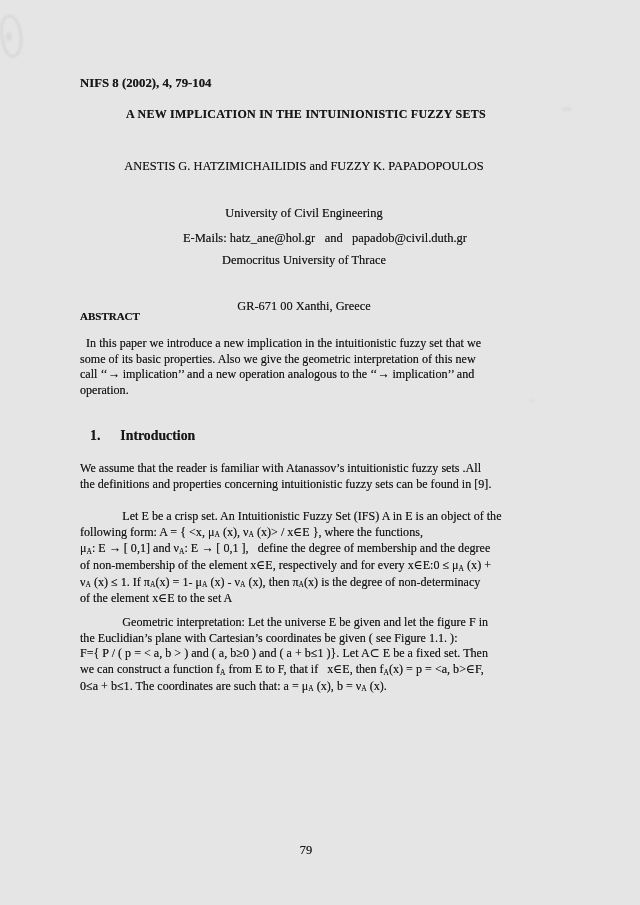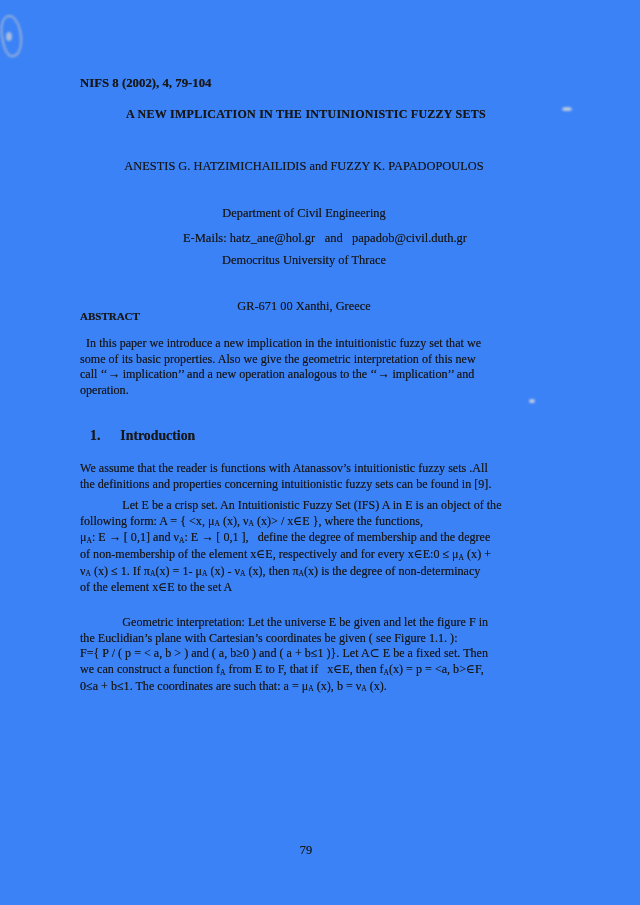--- a/index.html
+++ b/index.html
@@ -1,36 +1,36 @@
 <!DOCTYPE html>
 <html><head>
 <meta charset="utf-8">
 <style>
   html,body{margin:0;padding:0;background:#ffffff;}
   .sheet{
-    position:relative;width:640px;height:905px;background:#3b82f6;
+    position:relative;width:640px;height:905px;background:#e5e5e5;
     font-family:"Liberation Serif","DejaVu Serif",serif;
     color:#171717;overflow:hidden;
     text-shadow:0 0 0.3px rgba(25,25,25,0.6);
   }
   .abs{position:absolute;}
   .center{transform:translateX(-50%);white-space:pre;}
   .line{white-space:pre;}
   .body-text{font-size:12.1px;line-height:15.65px;}
   sub{font-size:0.62em;vertical-align:baseline;position:relative;top:0.22em;}
   .journal-ref{left:80px;top:76px;font-size:12.8px;font-weight:bold;white-space:pre;}
   .paper-title{left:306px;top:107px;font-size:12px;font-weight:bold;letter-spacing:0.25px;}
   .authors{left:304px;top:159px;font-size:12.4px;}
   .affiliation{left:304px;top:175px;font-size:12.4px;line-height:15.5px;text-align:center;}
   .emails{left:325px;top:231px;font-size:12.5px;}
   .abstract-head{left:80px;top:310px;font-size:11px;font-weight:bold;white-space:pre;}
   .abstract-body{left:80px;top:336px;}
   .section-head{left:90px;top:428px;font-size:13.8px;font-weight:bold;display:flex;gap:20px;white-space:pre;}
   .para1{left:80px;top:461px;}
-  .para2{left:80px;top:498px;}
+  .para2{left:80px;top:509px;}
   .para3{left:80px;top:615px;}
   .page-num{left:306px;top:843px;font-size:12.4px;}
   
   .smudge{
     left:1px;top:15px;width:17px;height:38px;
     border:2px solid #c9c9c9;border-radius:55% 45% 62% 38%;
     transform:rotate(-12deg);filter:blur(1.3px);opacity:.65;
   }
   .smudge-fleck{left:6px;top:32px;width:6px;height:9px;background:#d4d4d4;border-radius:50%;filter:blur(1.2px);opacity:.7;}
   .speck-a{left:562px;top:107px;width:10px;height:4px;background:#dadada;border-radius:50%;filter:blur(1px);opacity:.8;}
@@ -45,41 +45,41 @@
   <div class="abs smudge-fleck"></div>
   <div class="abs speck-a"></div>
   <div class="abs speck-b"></div>
 
   <div class="abs journal-ref">NIFS 8 (2002), 4, 79-104</div>
 
   <div class="abs center paper-title">A NEW IMPLICATION IN THE INTUINIONISTIC FUZZY SETS</div>
 
   <div class="abs center authors">ANESTIS G. HATZIMICHAILIDIS and FUZZY K. PAPADOPOULOS</div>
   <div class="abs center affiliation">
-    <div class="line">Department of Civil Engineering</div>
+    <div class="line">University of Civil Engineering</div>
     <div class="line">Democritus University of Thrace</div>
     <div class="line">GR-671 00 Xanthi, Greece</div>
   </div>
   <div class="abs center emails">E-Mails: hatz_ane@hol.gr  and  papadob@civil.duth.gr</div>
 
   <div class="abs abstract-head">ABSTRACT</div>
   <div class="abs body-text abstract-body">
       <div class="line"> In this paper we introduce a new implication in the intuitionistic fuzzy set that we</div>
       <div class="line">some of its basic properties. Also we give the geometric interpretation of this new</div>
       <div class="line">call ‘‘→ implication’’ and a new operation analogous to the ‘‘→ implication’’ and</div>
       <div class="line">operation.</div>
     </div>
 
   <div class="abs section-head">
     <span>1.</span>
     <span>Introduction</span>
   </div>
 
   <div class="abs body-text para1">
-      <div class="line">We assume that the reader is functions with Atanassov’s intuitionistic fuzzy sets .All</div>
+      <div class="line">We assume that the reader is familiar with Atanassov’s intuitionistic fuzzy sets .All</div>
       <div class="line">the definitions and properties concerning intuitionistic fuzzy sets can be found in [9].</div>
     </div>
   <div class="abs body-text para2">
       <div class="line">    Let E be a crisp set. An Intuitionistic Fuzzy Set (IFS) A in E is an object of the</div>
       <div class="line">following form: A = { &lt;x, μ<sub>A</sub> (x), ν<sub>A</sub> (x)&gt; / x∈E }, where the functions,</div>
       <div class="line">μ<sub>A</sub>: E → [ 0,1] and ν<sub>A</sub>: E → [ 0,1 ],  define the degree of membership and the degree</div>
       <div class="line">of non-membership of the element x∈E, respectively and for every x∈E:0 ≤ μ<sub>A</sub> (x) +</div>
       <div class="line">ν<sub>A</sub> (x) ≤ 1. If π<sub>A</sub>(x) = 1- μ<sub>A</sub> (x) - ν<sub>A</sub> (x), then π<sub>A</sub>(x) is the degree of non-determinacy</div>
       <div class="line">of the element x∈E to the set A</div>
     </div>

